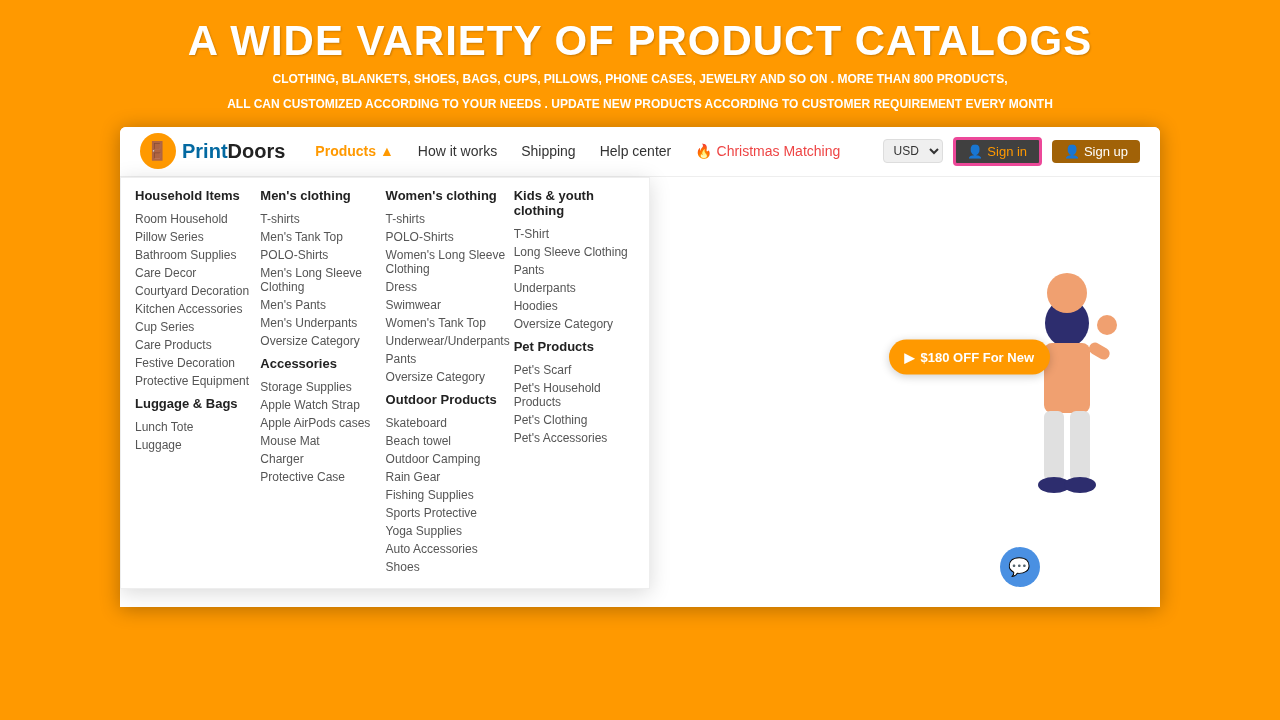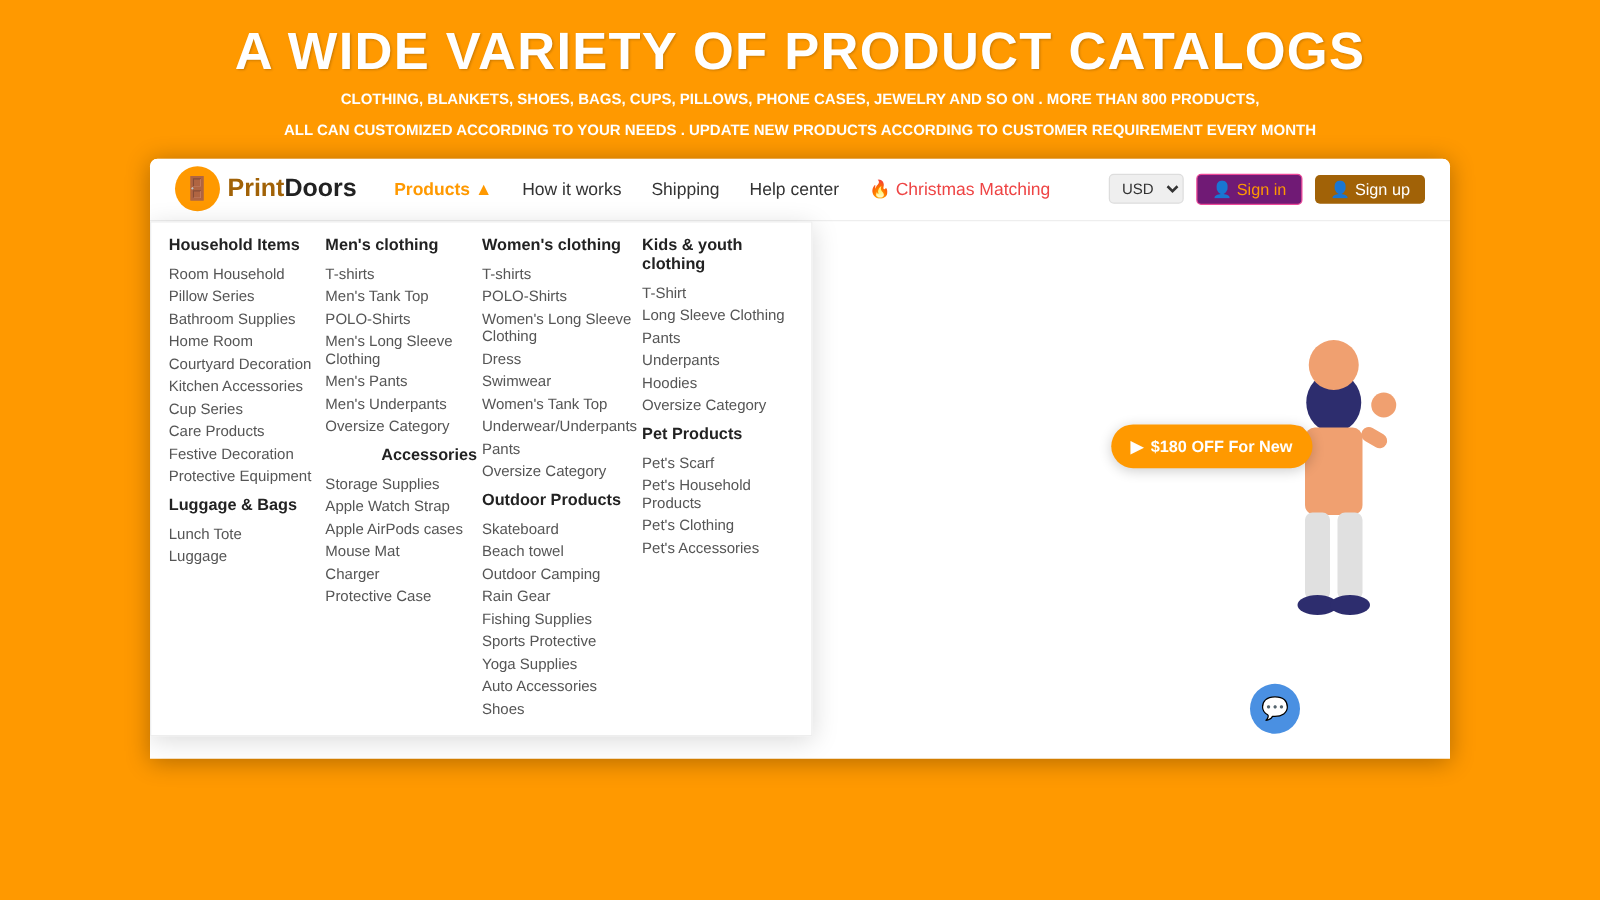--- a/index.html
+++ b/index.html
@@ -61,21 +61,21 @@
       align-items: center;
       justify-content: center;
       color: white;
       font-size: 18px;
     }
     .logo-text {
       font-size: 20px;
       font-weight: 800;
       color: #222;
     }
-    .logo-text span { color: #a16207; }
+    .logo-text span { color: #0369a1; }
     .nav-links {
       display: flex;
       gap: 24px;
       align-items: center;
       flex: 1;
     }
     .nav-link {
       font-size: 14px;
       color: #333;
       cursor: pointer;
@@ -93,23 +93,23 @@
       gap: 10px;
     }
     .currency-select {
       border: 1px solid #ddd;
       border-radius: 4px;
       padding: 3px 6px;
       font-size: 12px;
       color: #333;
     }
     .btn-signin {
-      border: 1px solid #ec4899;
+      border: 3px solid #ec4899;
       color: #f90;
-      background: #701a75;
+      background: #404040;
       border-radius: 4px;
       padding: 4px 12px;
       font-size: 13px;
       cursor: pointer;
     }
     .btn-signup {
       background: #a16207;
       color: white;
       border: none;
       border-radius: 4px;
@@ -314,21 +314,21 @@
 
 
         <div class="dropdown-right">
           <div style="display: grid; grid-template-columns: repeat(4, 1fr); gap: 4px; font-size: 12px;">
 
             <div>
               <div class="dropdown-col-title">Household Items</div>
               <span class="dropdown-col-item">Room Household</span>
               <span class="dropdown-col-item">Pillow Series</span>
               <span class="dropdown-col-item">Bathroom Supplies</span>
-              <span class="dropdown-col-item">Home Room</span>
+              <span class="dropdown-col-item">Care Decor</span>
               <span class="dropdown-col-item">Courtyard Decoration</span>
               <span class="dropdown-col-item">Kitchen Accessories</span>
               <span class="dropdown-col-item">Cup Series</span>
               <span class="dropdown-col-item">Care Products</span>
               <span class="dropdown-col-item">Festive Decoration</span>
               <span class="dropdown-col-item">Protective Equipment</span>
               <div class="dropdown-col-title" style="margin-top:8px;">Luggage &amp; Bags</div>
               <span class="dropdown-col-item">Lunch Tote</span>
               <span class="dropdown-col-item">Luggage</span>
 
@@ -336,21 +336,21 @@
 
             <div>
               <div class="dropdown-col-title">Men's clothing</div>
               <span class="dropdown-col-item">T-shirts</span>
               <span class="dropdown-col-item">Men's Tank Top</span>
               <span class="dropdown-col-item">POLO-Shirts</span>
               <span class="dropdown-col-item">Men's Long Sleeve Clothing</span>
               <span class="dropdown-col-item">Men's Pants</span>
               <span class="dropdown-col-item">Men's Underpants</span>
               <span class="dropdown-col-item">Oversize Category</span>
-              <div class="dropdown-col-title" style="margin-top:8px;text-align:right;">Accessories</div>
+              <div class="dropdown-col-title" style="margin-top:8px;">Accessories</div>
               <span class="dropdown-col-item">Storage Supplies</span>
               <span class="dropdown-col-item">Apple Watch Strap</span>
               <span class="dropdown-col-item">Apple AirPods cases</span>
               <span class="dropdown-col-item">Mouse Mat</span>
               <span class="dropdown-col-item">Charger</span>
               <span class="dropdown-col-item">Protective Case</span>
 
             </div>
 
             <div>

